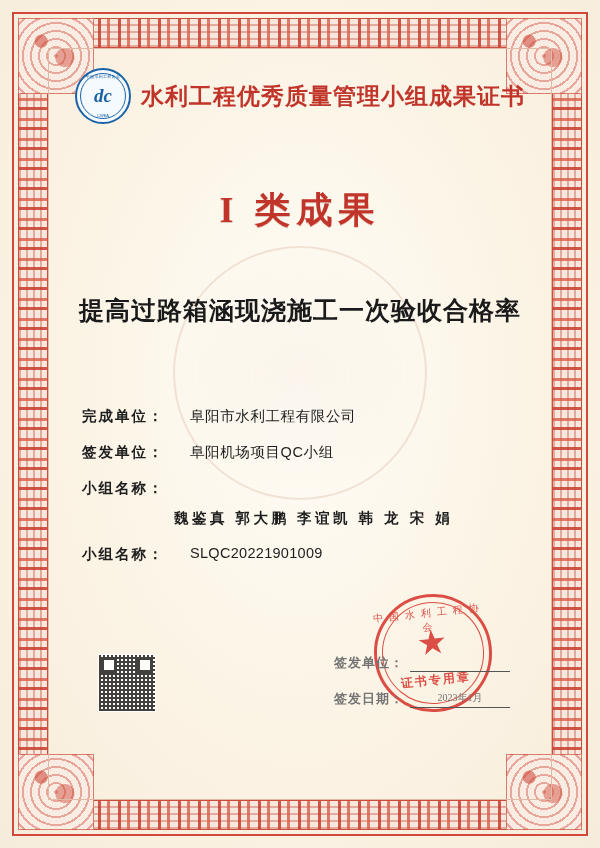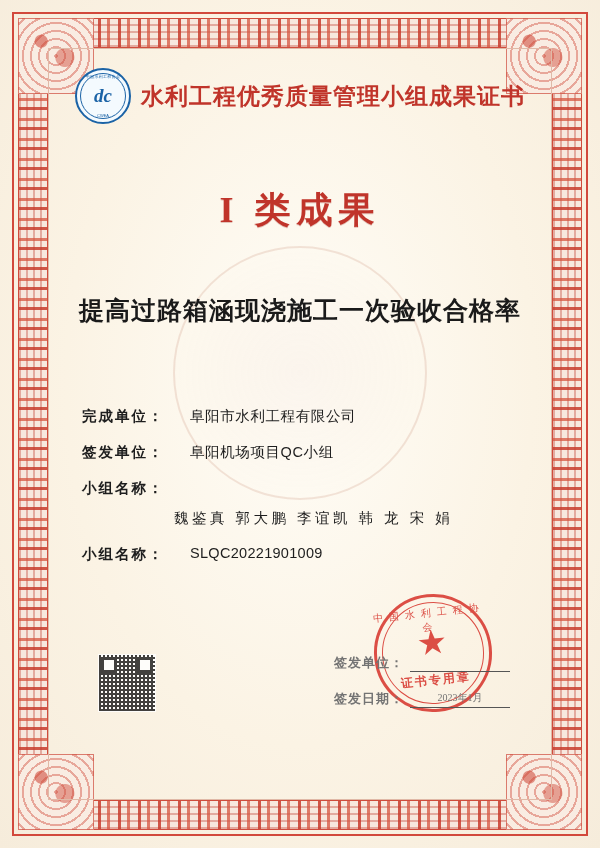--- a/index.html
+++ b/index.html
@@ -202,21 +202,21 @@
     flex: 1 1 auto;
     letter-spacing: 0.6px;
   }
   .field-value.members {
     letter-spacing: 3.5px;
     font-weight: bold;
   }
   .members-line2 {
     padding-left: 92px;
     letter-spacing: 3.5px;
-    font-weight: normal;
+    font-weight: bold;
     margin-top: -6px;
     margin-bottom: 17px;
   }
   .field-value.serial {
     font-family: Liberation Sans, sans-serif;
     letter-spacing: 0.3px;
   }
 
   
   .bottom {

